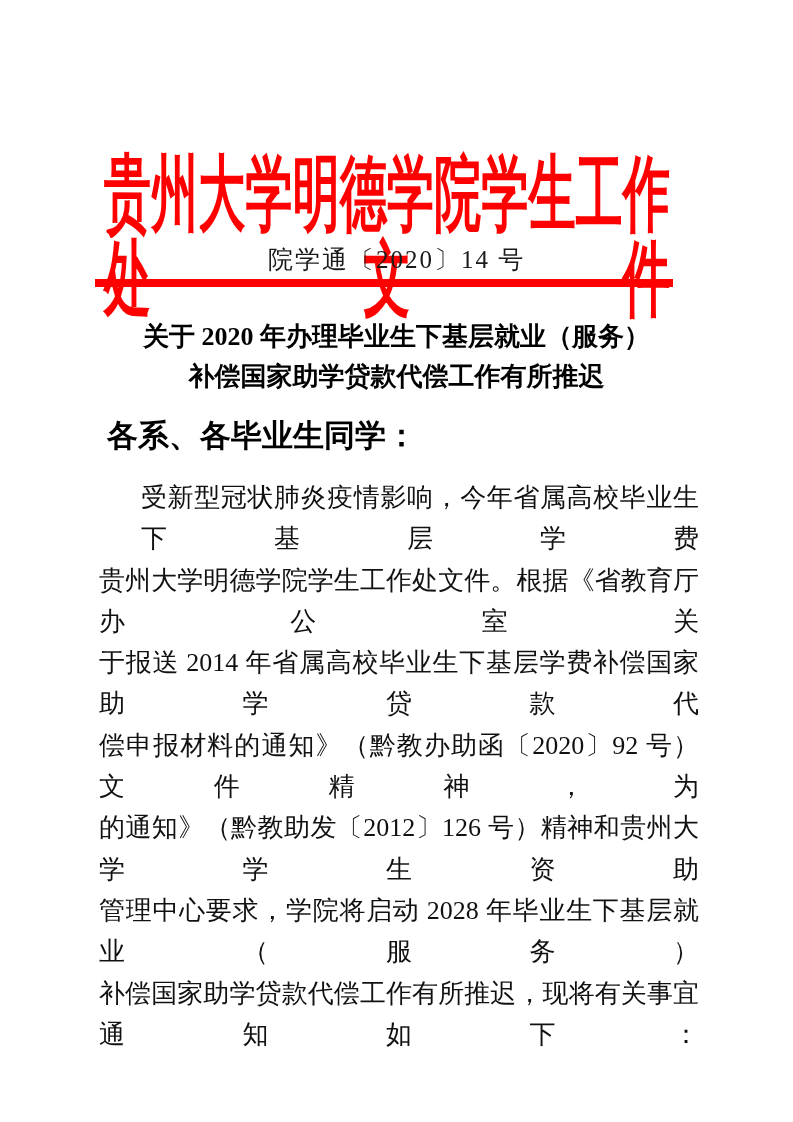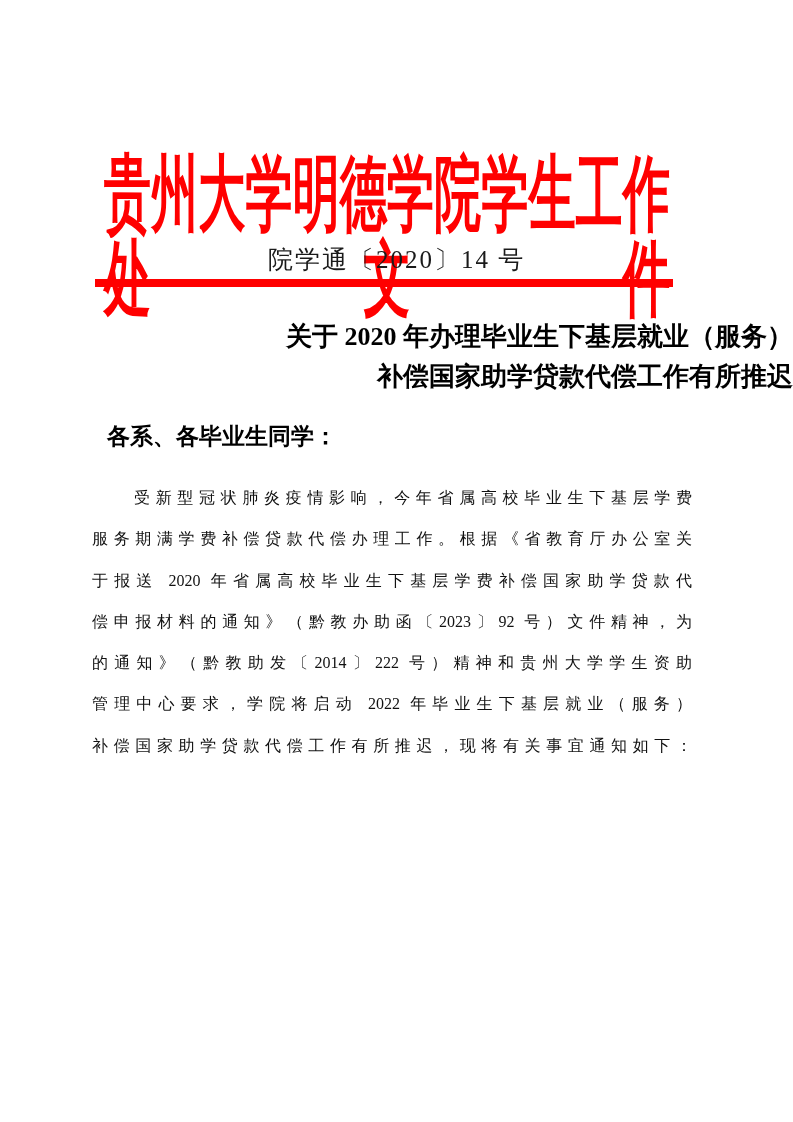--- a/index.html
+++ b/index.html
@@ -51,44 +51,44 @@
     width: 578px;
     height: 8px;
     background: #ff0000;
   }
   
   .notice-title {
     position: absolute;
     top: 317px;
     left: 0;
     width: 100%;
-    text-align: right;
+    text-align: center;
     font-weight: bold;
     font-size: 26px;
     line-height: 40px;
     color: #000000;
   }
   
   .salutation {
     position: absolute;
     top: 422px;
     left: 107px;
     font-family: "Liberation Sans", "DejaVu Sans", sans-serif;
     font-weight: bold;
-    font-size: 23px;
+    font-size: 31px;
     line-height: 28px;
     color: #000000;
   }
   
   .body-text {
     position: absolute;
     top: 477px;
-    left: 92px;
+    left: 99px;
     width: 600px;
-    font-size: 16px;
+    font-size: 26px;
     line-height: 41.3px;
     color: #111111;
   }
   .body-text .line {
     text-align: justify;
     text-align-last: justify;
     white-space: normal;
   }
   .body-text .line.indent {
     padding-left: 42px;
@@ -107,21 +107,21 @@
 
   <div class="notice-title">
     <div>关于 2020 年办理毕业生下基层就业（服务）</div>
     <div>补偿国家助学贷款代偿工作有所推迟</div>
   </div>
 
   <div class="salutation">各系、各毕业生同学：</div>
 
   <div class="body-text">
     <div class="line indent">受新型冠状肺炎疫情影响，今年省属高校毕业生下基层学费</div>
-    <div class="line">服务期满学费补偿贷款代偿办理工作。根据《省教育厅办公室关</div>
-    <div class="line">于报送 2020 年省属高校毕业生下基层学费补偿国家助学贷款代</div>
-    <div class="line">偿申报材料的通知》（黔教办助函〔2023〕92 号）文件精神，为</div>
-    <div class="line">的通知》（黔教助发〔2014〕222 号）精神和贵州大学学生资助</div>
-    <div class="line">管理中心要求，学院将启动 2022 年毕业生下基层就业（服务）</div>
+    <div class="line">贵州大学明德学院学生工作处文件。根据《省教育厅办公室关</div>
+    <div class="line">于报送 2014 年省属高校毕业生下基层学费补偿国家助学贷款代</div>
+    <div class="line">偿申报材料的通知》（黔教办助函〔2020〕92 号）文件精神，为</div>
+    <div class="line">的通知》（黔教助发〔2012〕126 号）精神和贵州大学学生资助</div>
+    <div class="line">管理中心要求，学院将启动 2028 年毕业生下基层就业（服务）</div>
     <div class="line">补偿国家助学贷款代偿工作有所推迟，现将有关事宜通知如下：</div>
   </div>
 
 </div>
 
 </body></html>

